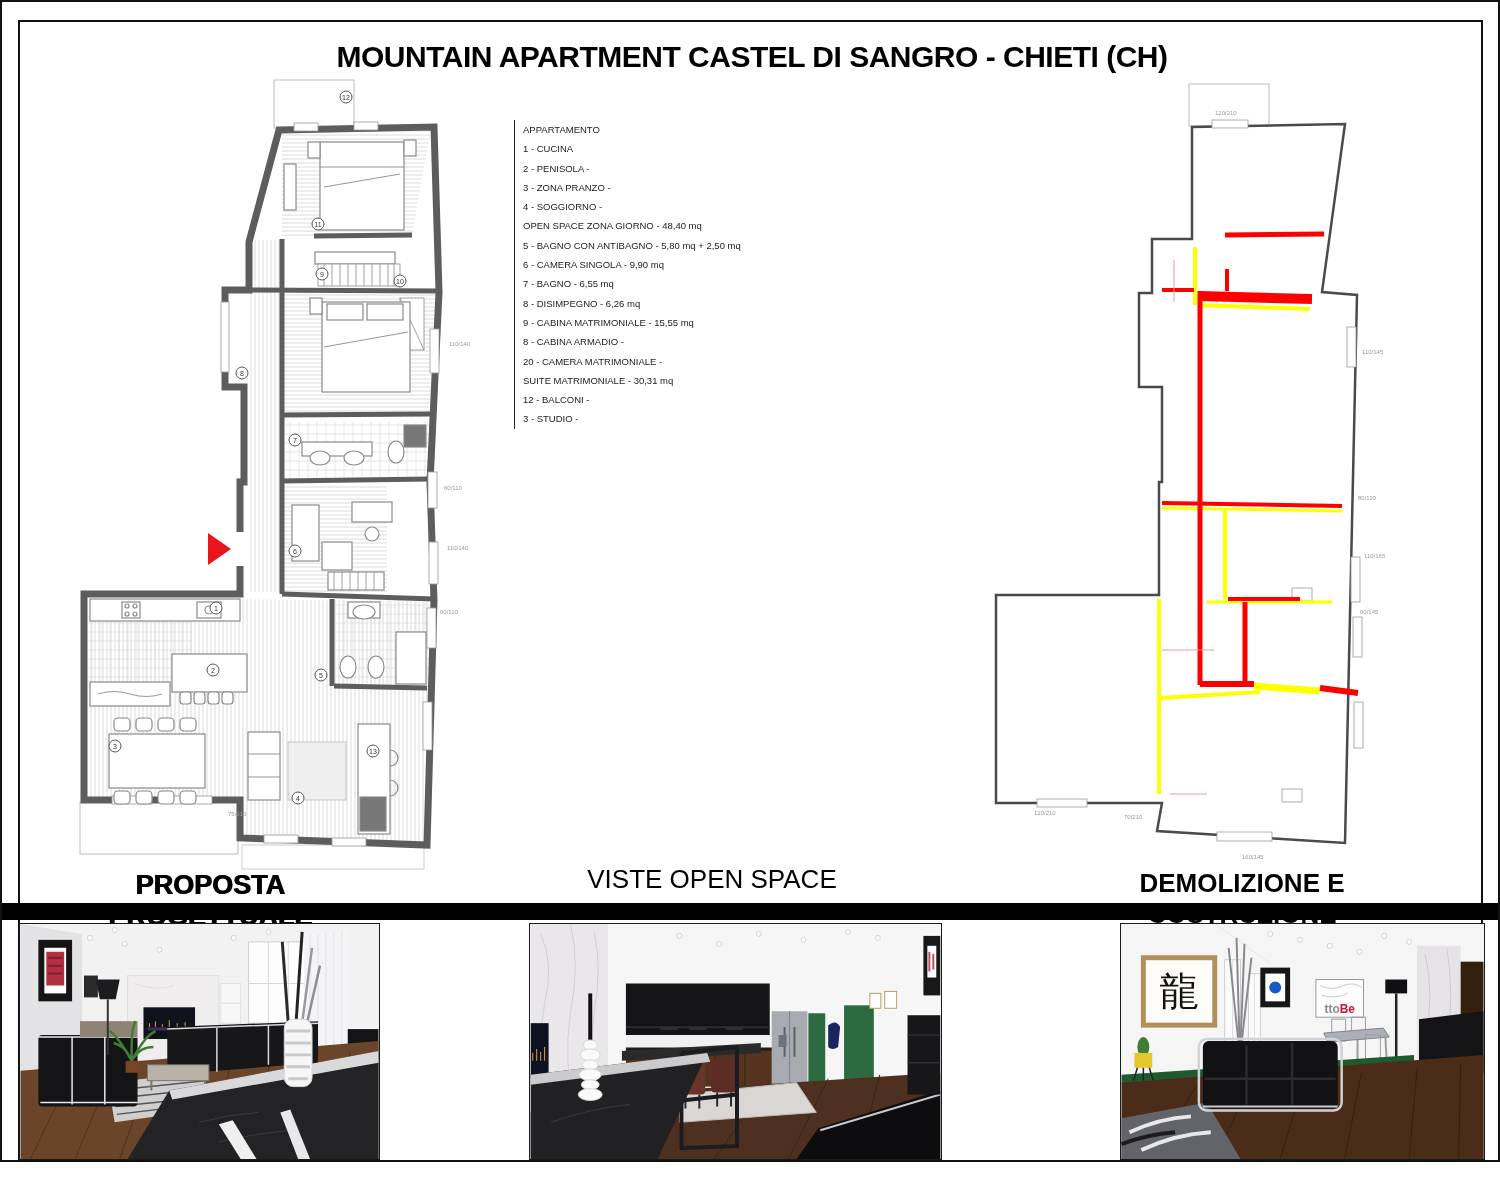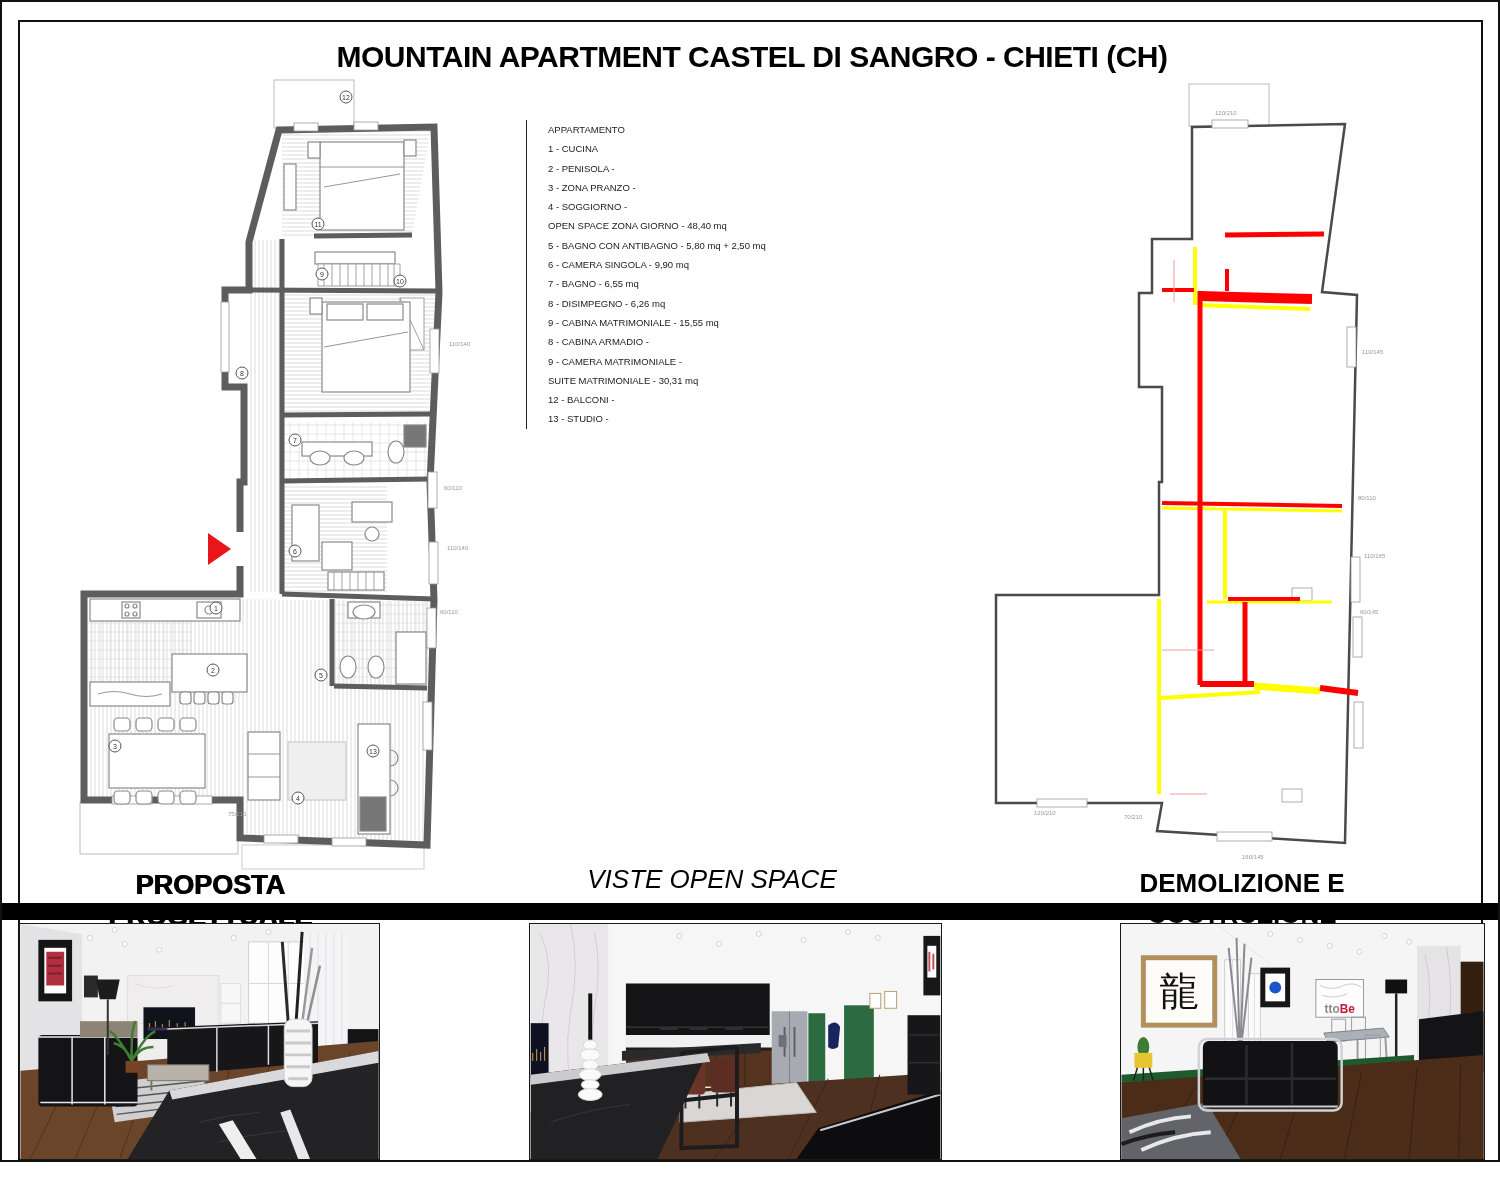--- a/index.html
+++ b/index.html
@@ -3,31 +3,31 @@
 <meta charset="utf-8">
 <style>
   html,body{margin:0;padding:0;background:#fff;}
   .page{position:relative;width:1500px;height:1162px;background:#fff;
         font-family:"Liberation Sans",sans-serif;overflow:hidden;
         border:2px solid #111;box-sizing:border-box;}
   .inner-frame{position:absolute;left:16px;top:18px;width:1465px;height:1142px;
         border:2px solid #111;box-sizing:border-box;}
   .title{position:absolute;left:0;top:38px;width:1500px;text-align:center;
         font-size:30px;font-weight:bold;letter-spacing:-0.5px;color:#000;}
-  .apt-list{position:absolute;left:524px;top:118px;width:260px;
-        border-left:1.5px solid #222;padding-left:21px;}
+  .apt-list{position:absolute;left:512px;top:118px;width:260px;
+        border-left:1.5px solid #222;padding-left:8px;}
   .apt-row{font-size:9.5px;color:#1a1a1a;line-height:19.3px;white-space:nowrap;}
   .legend{position:absolute;left:832px;top:216px;}
   .legend-row{display:flex;align-items:center;height:20px;margin-bottom:7px;}
   .swatch{width:37px;height:17px;margin-right:12px;border:1px solid #aaa;}
   .legend-label{font-size:14px;color:#111;}
   .section-label{position:absolute;color:#000;text-align:center;}
   .lbl-left{left:38px;top:868px;width:340px;font-size:27px;font-weight:bold;
         text-shadow:1px 0 0 #000;}
-  .lbl-mid{left:540px;top:862px;width:340px;font-size:26px;font-weight:normal;font-style:italic;}
+  .lbl-mid{left:540px;top:862px;width:340px;font-size:26px;font-weight:normal;}
   .lbl-right{left:1040px;top:866px;width:400px;font-size:26px;font-weight:bold;}
   .black-band{position:absolute;left:0;top:901px;width:1500px;height:17px;background:#000;}
   .board-svg{position:absolute;left:0;top:0;}
   .photo{position:absolute;top:921px;height:237px;border:1px solid #1a1a1a;
         box-sizing:border-box;overflow:hidden;background:#f2f2f3;}
   .photo svg{display:block;}
   .p1{left:17px;width:361px;}
   .p2{left:527px;width:413px;}
   .p3{left:1118px;width:365px;}
 </style>
@@ -45,24 +45,24 @@
     <div class="apt-row">2 - PENISOLA -</div>
     <div class="apt-row">3 - ZONA PRANZO -</div>
     <div class="apt-row">4 - SOGGIORNO -</div>
     <div class="apt-row">OPEN SPACE ZONA GIORNO - 48,40 mq</div>
     <div class="apt-row">5 - BAGNO CON ANTIBAGNO - 5,80 mq + 2,50 mq</div>
     <div class="apt-row">6 - CAMERA SINGOLA - 9,90 mq</div>
     <div class="apt-row">7 - BAGNO - 6,55 mq</div>
     <div class="apt-row">8 - DISIMPEGNO - 6,26 mq</div>
     <div class="apt-row">9 - CABINA MATRIMONIALE - 15,55 mq</div>
     <div class="apt-row">8 - CABINA ARMADIO -</div>
-    <div class="apt-row">9 - CAMERA MATRIMONIALE -</div>
+    <div class="apt-row">20 - CAMERA MATRIMONIALE -</div>
     <div class="apt-row">SUITE MATRIMONIALE - 30,31 mq</div>
     <div class="apt-row">12 - BALCONI -</div>
-    <div class="apt-row">13 - STUDIO -</div>
+    <div class="apt-row">3 - STUDIO -</div>
   </div>
 
 
   <svg class="board-svg" width="1500" height="900" viewBox="0 0 1500 900">
     <defs>
       <pattern id="hatchH" width="4" height="4" patternUnits="userSpaceOnUse">
         <path d="M0,1 H4" stroke="#dcdcdc" stroke-width="1"></path>
       </pattern>
       <pattern id="hatchV" width="4" height="4" patternUnits="userSpaceOnUse">
         <path d="M1,0 V4" stroke="#dcdcdc" stroke-width="1"></path>

